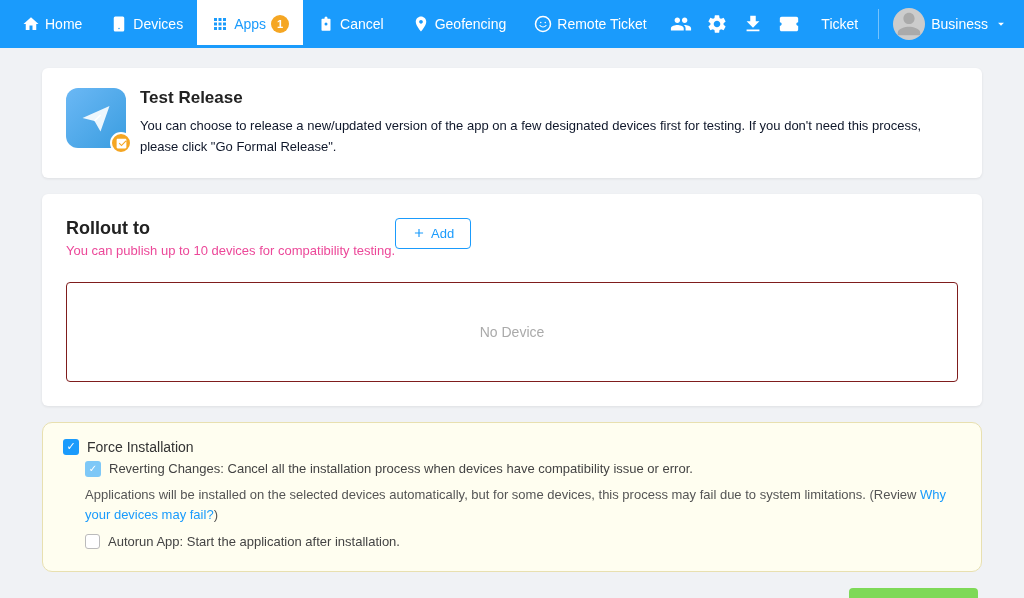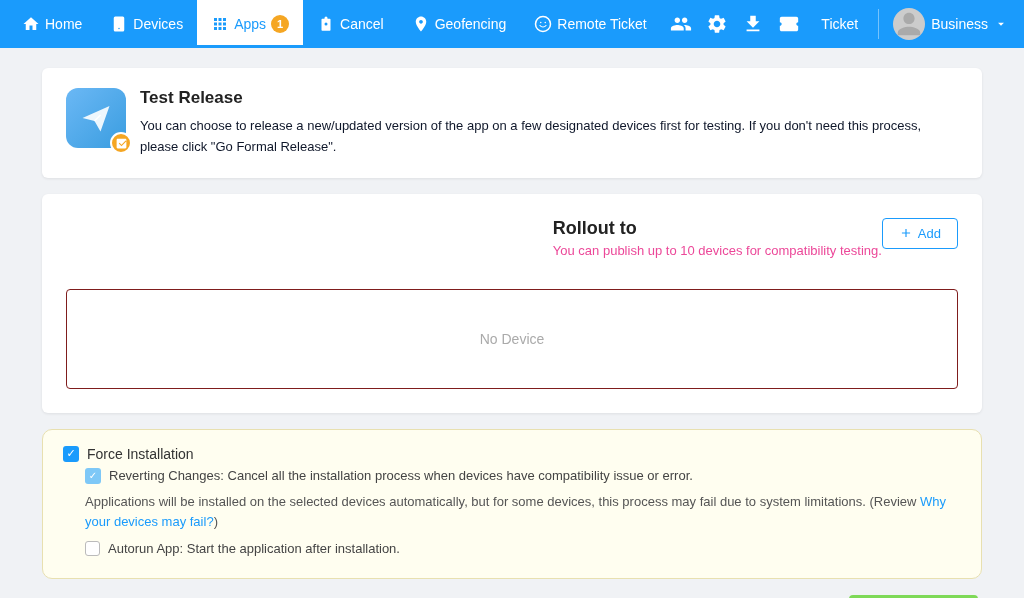--- a/index.html
+++ b/index.html
@@ -114,23 +114,23 @@
     
     .main-card {
       background: white;
       border-radius: 6px;
       padding: 24px;
       box-shadow: 0 1px 3px rgba(0,0,0,0.08);
       margin-bottom: 16px;
     }
     .card-header {
       display: flex;
-      justify-content: flex-end;
+      justify-content: flex-start;
       align-items: flex-start;
-      margin-bottom: 31px;
+      margin-bottom: 24px;
     }
     .card-title { font-size: 18px; font-weight: 600; color: #222; margin-bottom: 4px; }
     .card-subtitle { font-size: 13px; color: #ec4899; }
     .add-btn {
       display: flex; align-items: center; gap: 5px;
       padding: 7px 16px;
       background: white;
       border: 1px solid #1a9bfc;
       color: #1a9bfc;
       border-radius: 4px;

